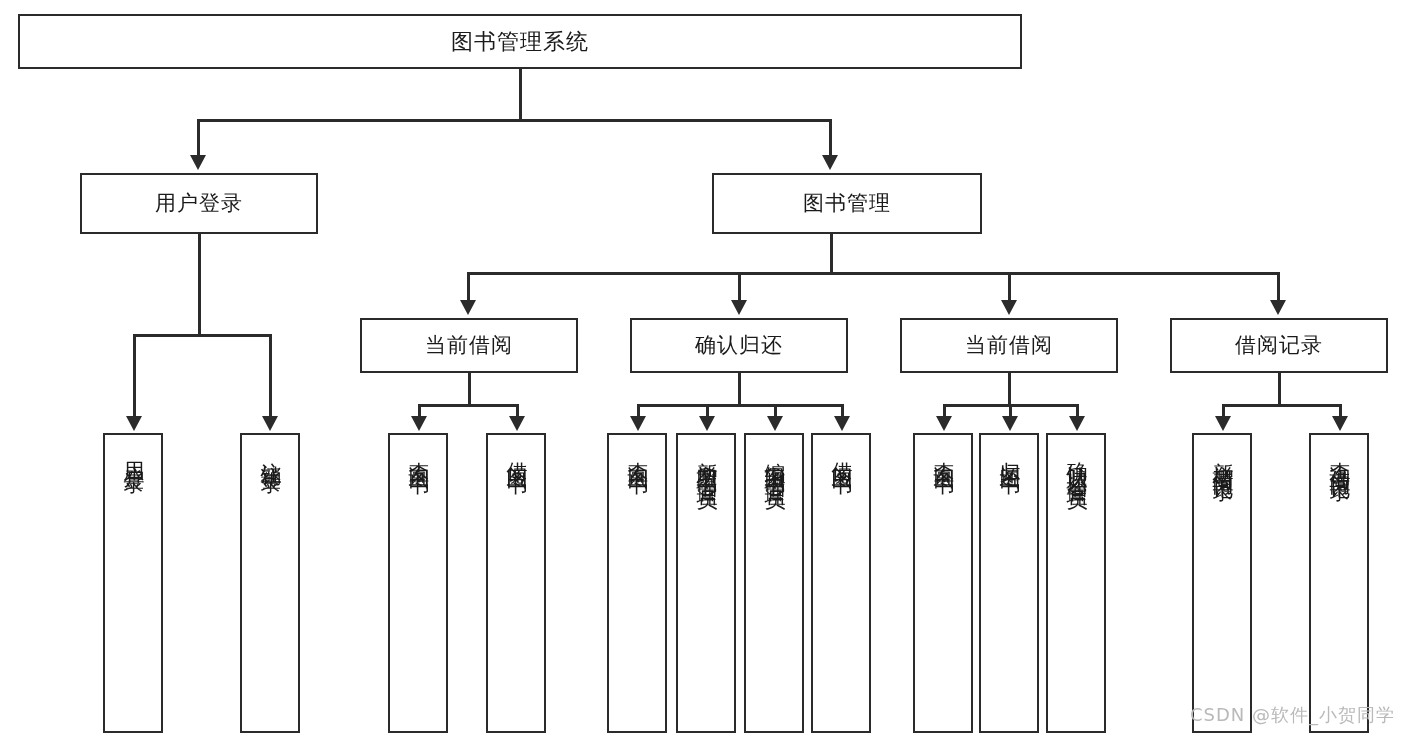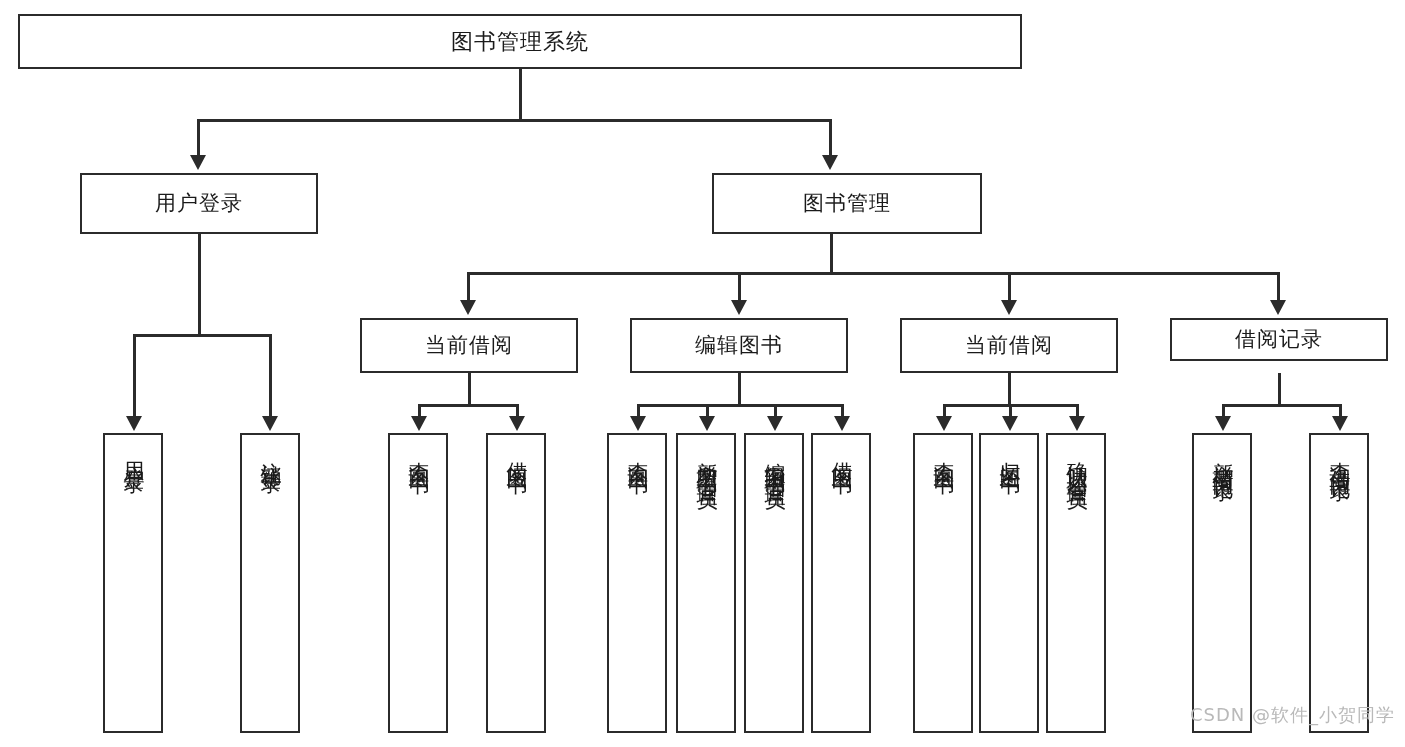--- a/index.html
+++ b/index.html
@@ -130,26 +130,26 @@
   <div class="arrow" style="left:731px; top:300px;"></div>
   <div class="ln v" style="left:1008px; top:272px; height:30px;"></div>
   <div class="arrow" style="left:1001px; top:300px;"></div>
   <div class="ln v" style="left:1277px; top:272px; height:30px;"></div>
   <div class="arrow" style="left:1270px; top:300px;"></div>
 
   <div class="node lvl3" style="left:360px; top:318px; width:218px; height:55px;">
     <span class="label">当前借阅</span>
   </div>
   <div class="node lvl3" style="left:630px; top:318px; width:218px; height:55px;">
-    <span class="label">编辑图书</span>
+    <span class="label">确认归还</span>
   </div>
   <div class="node lvl3" style="left:900px; top:318px; width:218px; height:55px;align-items:center;">
     <span class="label">当前借阅</span>
   </div>
-  <div class="node lvl3" style="left:1170px; top:318px; width:218px; height:43px;">
+  <div class="node lvl3" style="left:1170px; top:318px; width:218px; height:55px;">
     <span class="label">借阅记录</span>
   </div>
 
   <div class="ln v" style="left:468px; top:373px; height:33px;"></div>
   <div class="ln h" style="left:418px; top:404px; width:100px;"></div>
   <div class="ln v" style="left:418px; top:404px; height:14px;"></div>
   <div class="arrow" style="left:411px; top:416px;"></div>
   <div class="ln v" style="left:516px; top:404px; height:14px;"></div>
   <div class="arrow" style="left:509px; top:416px;"></div>
 

